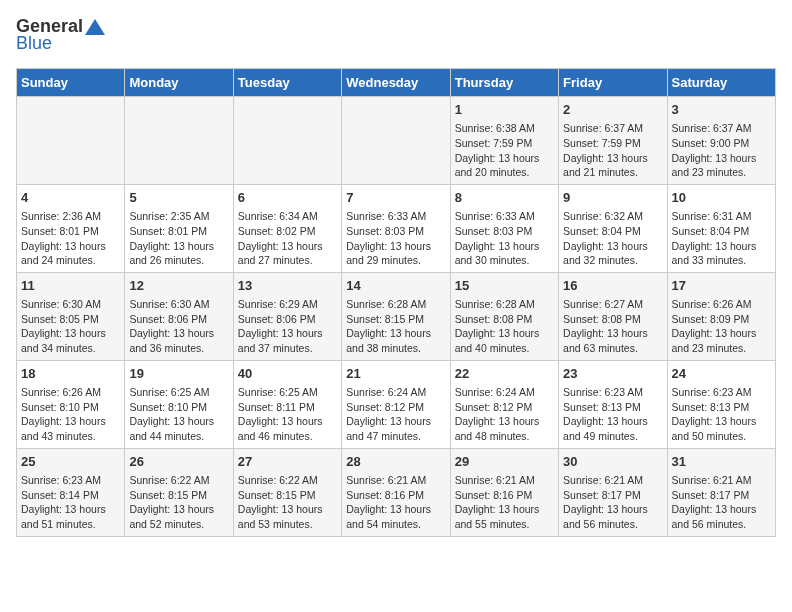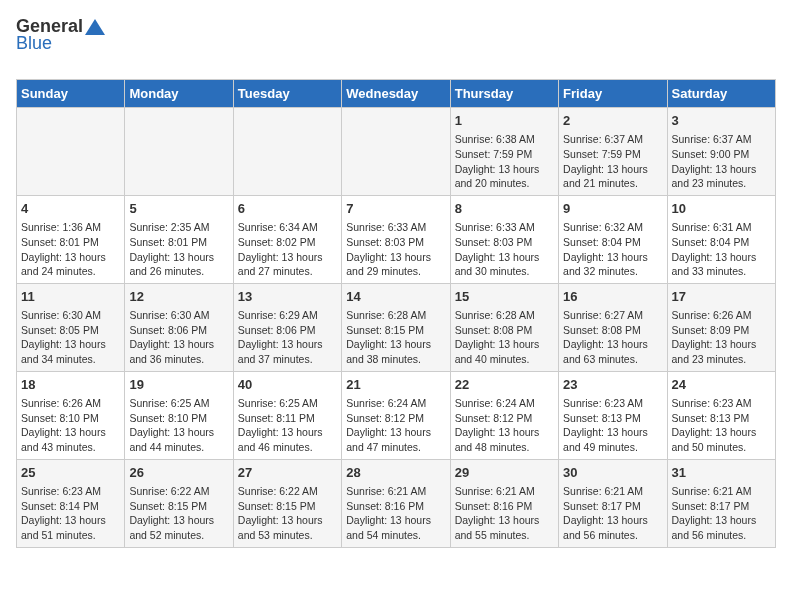--- a/index.html
+++ b/index.html
@@ -7,21 +7,21 @@
       font-family: Arial, sans-serif;
       background: #fff;
       width: 792px;
       min-height: 612px;
       padding: 16px;
     }
     .header {
       display: flex;
       align-items: center;
       justify-content: space-between;
-      margin-bottom: 25px;
+      margin-bottom: 14px;
     }
     .logo {
       display: flex;
       flex-direction: column;
       align-items: flex-start;
     }
     .title-block {
       text-align: right;
     }
     .title-block h1 {
@@ -130,21 +130,21 @@
           <span class="day-num">3</span>
           <div>Sunrise: 6:37 AM</div>
           <div>Sunset: 9:00 PM</div>
           <div>Daylight: 13 hours</div>
           <div>and 23 minutes.</div>
         </td>
       </tr>
       <tr>
         <td>
           <span class="day-num">4</span>
-          <div>Sunrise: 1:36 AM</div>
+          <div>Sunrise: 2:36 AM</div>
           <div>Sunset: 8:01 PM</div>
           <div>Daylight: 13 hours</div>
           <div>and 24 minutes.</div>
         </td>
         <td>
           <span class="day-num">5</span>
           <div>Sunrise: 2:35 AM</div>
           <div>Sunset: 8:01 PM</div>
           <div>Daylight: 13 hours</div>
           <div>and 26 minutes.</div>

